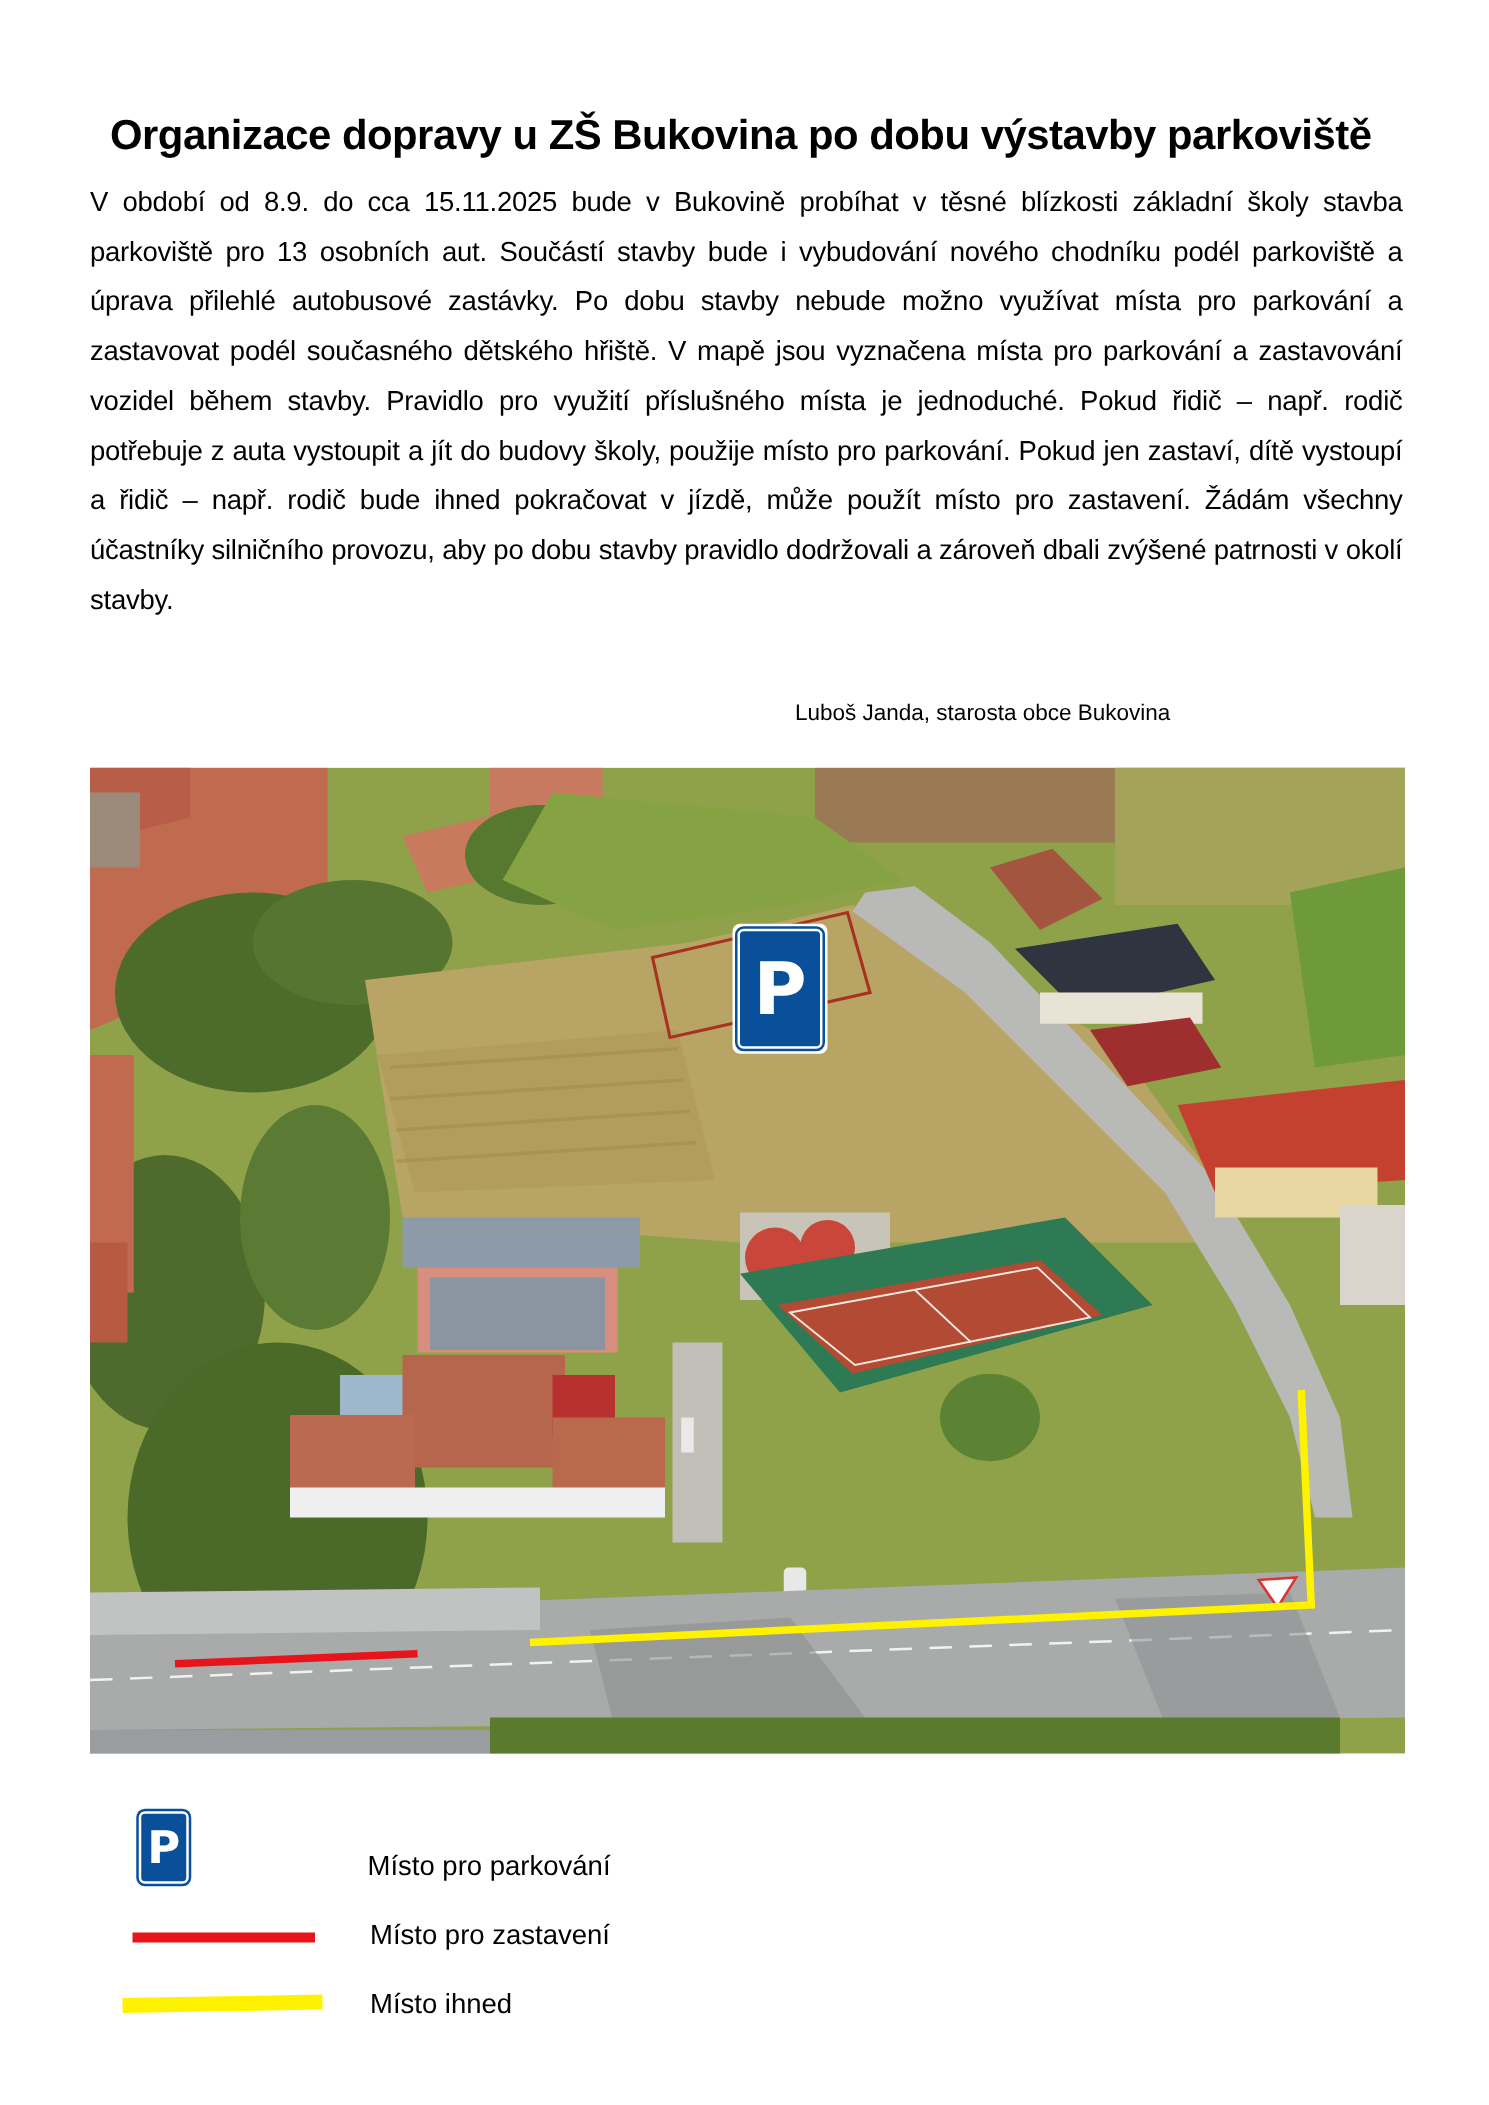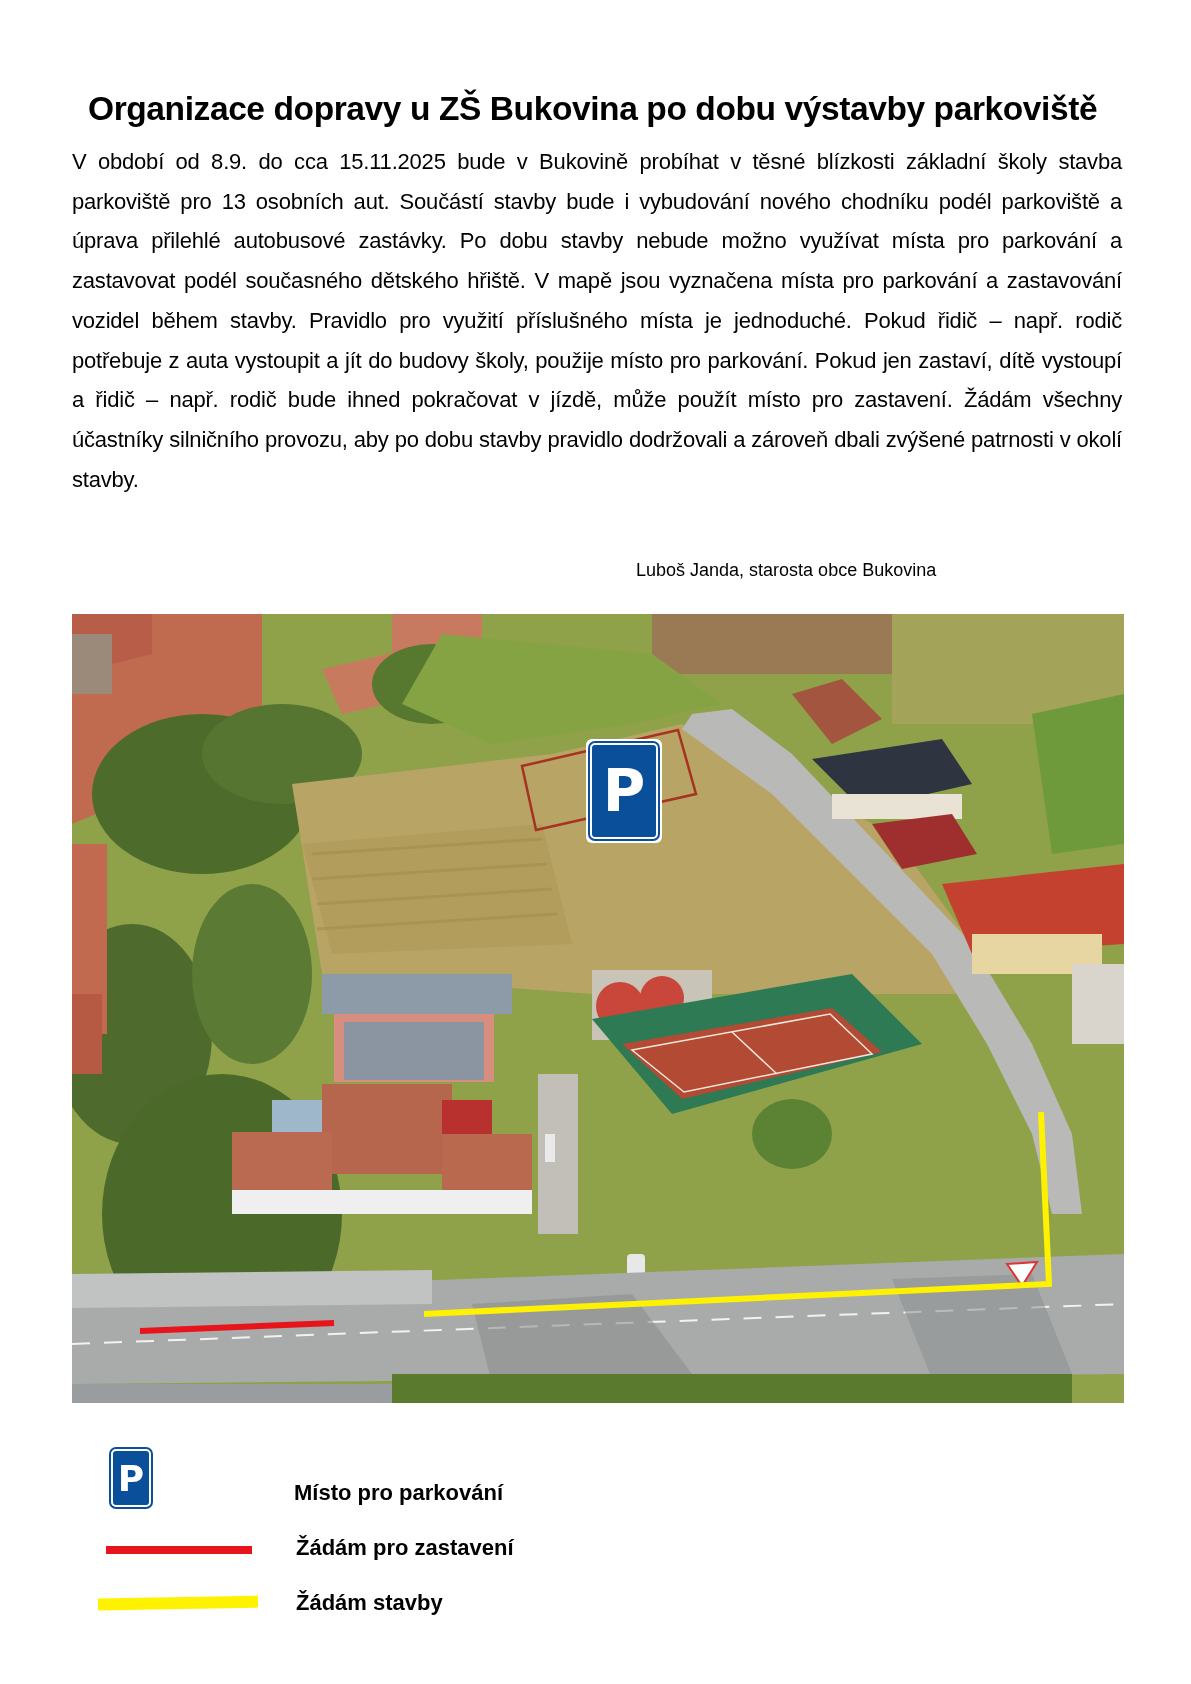--- a/index.html
+++ b/index.html
@@ -8,21 +8,21 @@
   .page-title { position: absolute; left: 72px; top: 74px; width: 1050px;
                 font-size: 33.5px; font-weight: bold; letter-spacing: -0.4px; white-space: nowrap; }
   .body-text { position: absolute; left: 72px; top: 142px; width: 1050px;
                font-size: 22px; line-height: 39.7px; text-align: justify; letter-spacing: -0.2px; }
   .body-text p { margin: 0; }
   .signature { position: absolute; left: 636px; top: 560px; font-size: 18px; white-space: nowrap; }
   .aerial { position: absolute; left: 72px; top: 614px; width: 1052px; height: 789px; overflow: hidden; }
   .aerial svg { display: block; }
   .legend { position: absolute; left: 90px; top: 1440px; width: 600px; height: 200px; }
   .legend-item { position: absolute; }
-  .legend-label { position: absolute; font-size: 22px; white-space: nowrap; font-weight: bold; }
+  .legend-label { position: absolute; font-size: 22px; white-space: nowrap; }
   .p-sign { position: absolute; background: #fff; border-radius: 6px; box-sizing: border-box; }
   .p-sign .p-inner { position: absolute; background: #0a4f9a; border-radius: 5px;
                      border: 2px solid #fff; box-shadow: 0 0 0 2px #0a4f9a; box-sizing: border-box;
                      color: #fff; font-weight: bold; display: flex; align-items: center; justify-content: center;
                      font-family: "DejaVu Sans", sans-serif; }
 </style>
 </head>
 <body>
 
 <h1 class="page-title" style="margin:16px;">Organizace dopravy u ZŠ Bukovina po dobu výstavby parkoviště</h1>
@@ -143,20 +143,20 @@
     <div class="p-sign" style="left:18px; top:6px; width:46px; height:64px;">
       <div class="p-inner" style="left:3px; top:3px; width:40px; height:58px; font-size:36px;">
         <span>P</span>
       </div>
     </div>
     <span class="legend-label" style="left:204px; top:40px;">Místo pro parkování</span>
   </div>
 
   <div class="legend-item">
     <div style="position:absolute; left:16px; top:106px; width:146px; height:8px; background:#e8141b;"></div>
-    <span class="legend-label" style="left:206px; top:95px;">Žádám pro zastavení</span>
+    <span class="legend-label" style="left:206px; top:95px;">Místo pro zastavení</span>
   </div>
 
   <div class="legend-item">
     <div style="position:absolute; left:8px; top:157px; width:160px; height:12px; background:#fff200; transform:rotate(-1deg);"></div>
-    <span class="legend-label" style="left:206px; top:150px;">Žádám stavby</span>
+    <span class="legend-label" style="left:206px; top:150px;">Místo ihned</span>
   </div>
 </div>
 
 </body></html>

